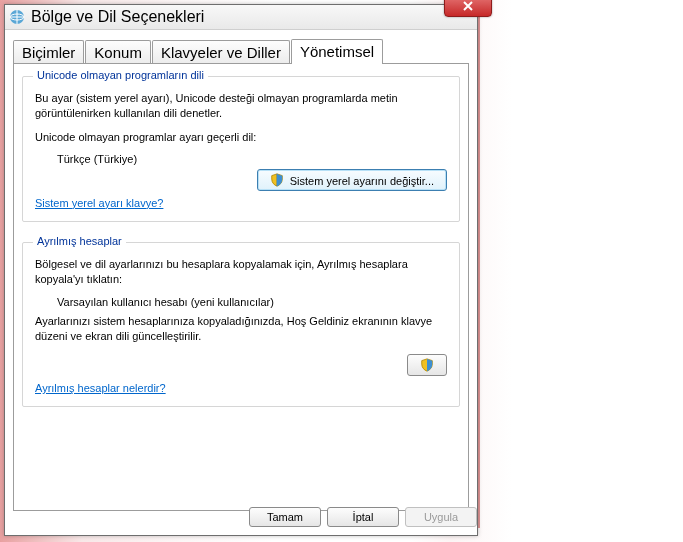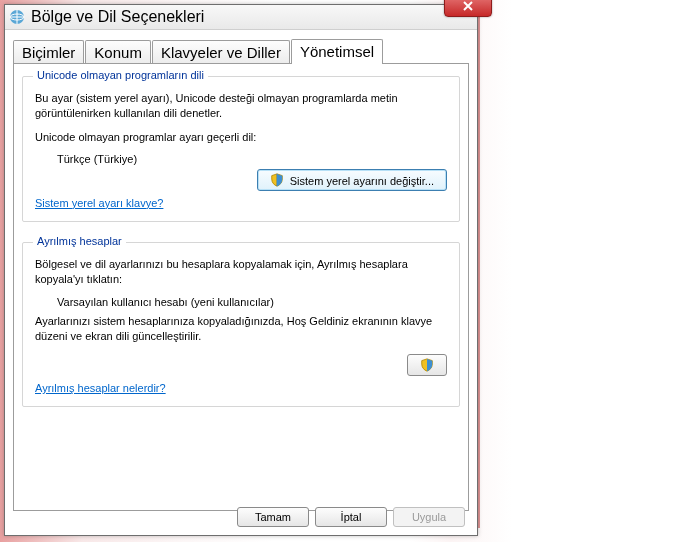--- a/index.html
+++ b/index.html
@@ -21,21 +21,21 @@
   .group-title{position:absolute;top:-8px;left:10px;background:#fff;padding:0 4px;color:#003399;font-size:11px}
   .desc{color:#000;margin-bottom:10px;line-height:1.35}
   .sub{margin:4px 0 10px 0}
   .ind{margin-left:22px}
   .link{color:#0066cc;text-decoration:underline;cursor:pointer;display:inline-block;margin-top:6px}
   
   .btnrow{display:flex;justify-content:flex-end;margin-top:4px}
   .btn{border:1px solid #8a8a8a;border-radius:3px;background:linear-gradient(#fdfdfd,#e6e6e6);padding:3px 12px;font-size:11px;cursor:default;display:inline-flex;align-items:flex-end;gap:6px}
   .btn.highlight{border:1px solid #3c7fb1;box-shadow:0 0 0 1px #b7e0f6 inset;background:linear-gradient(#f7fcff,#e0f2fb)}
   .btn[disabled]{color:#9a9a9a;border-color:#c0c0c0;background:#f3f3f3}
-  .footer{position:absolute;left:0;right:0;bottom:8px;display:flex;justify-content:flex-end;gap:6px;padding-right:12px}
+  .footer{position:absolute;left:0;right:0;bottom:8px;display:flex;justify-content:flex-end;gap:6px;}
   .shield{width:14px;height:14px;flex-shrink:0}
   
   .redge{position:absolute;background:#c74f4f;opacity:.6}
 </style>
 </head>
 <body>
 
 <div class="stage">
   <div class="redge" style="left:478px;top:6px;width:2px;height:522px"></div>
 

